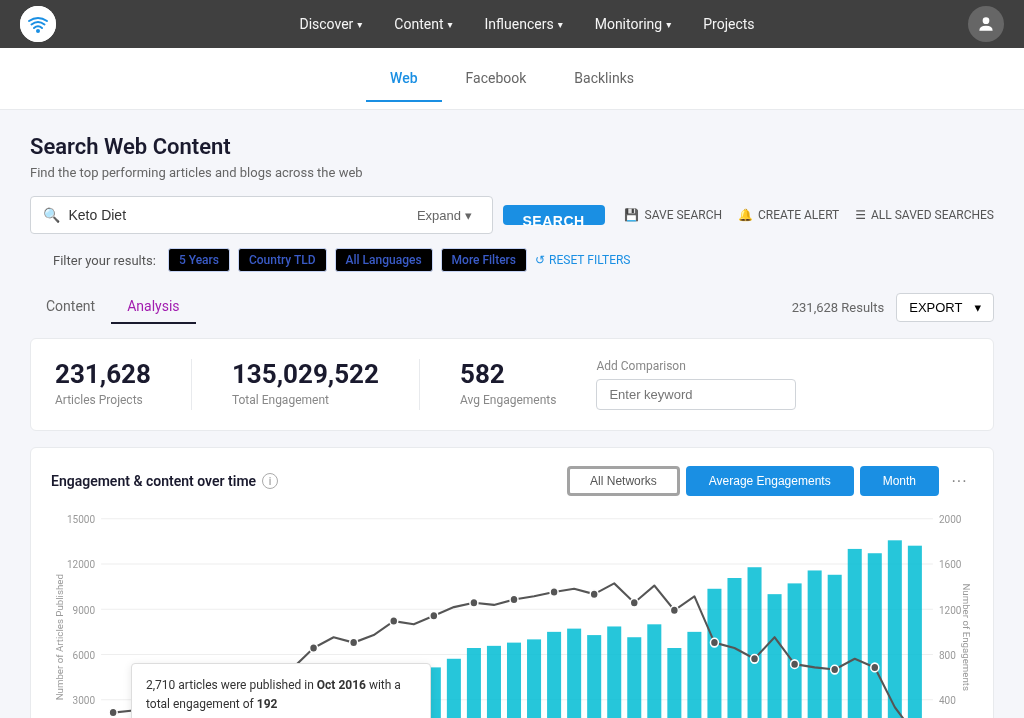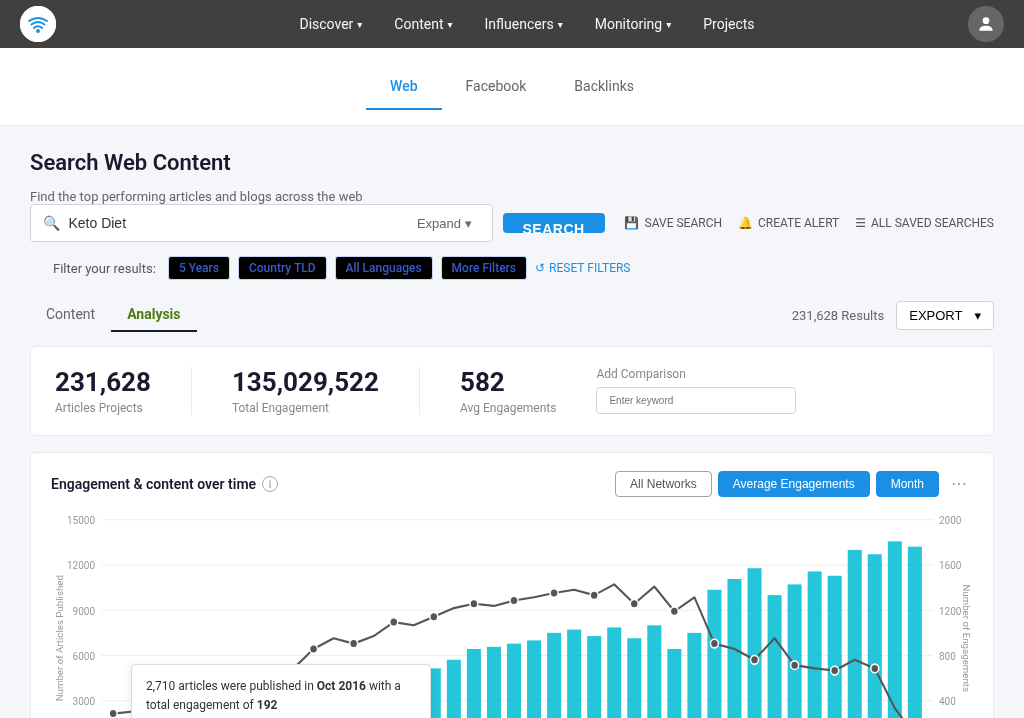--- a/index.html
+++ b/index.html
@@ -56,21 +56,21 @@
       color: white;
       font-size: 18px;
     }
 
     
     .sub-nav {
       background: white;
       display: flex;
       justify-content: center;
       border-bottom: 1px solid #e8eaed;
-      padding: 16px;
+      padding: 8px;
     }
     .sub-nav-item {
       padding: 14px 24px;
       font-size: 14px;
       color: #666;
       cursor: pointer;
       border-bottom: 2px solid transparent;
       margin-bottom: -1px;
     }
     .sub-nav-item.active {
@@ -84,26 +84,26 @@
       padding: 24px 30px;
       max-width: 1024px;
       margin: 0 auto;
       background: #f5f6fa;
     }
 
     .page-title {
       font-size: 22px;
       font-weight: 600;
       color: #1a1a2e;
-      margin-bottom: 14px;
+      margin-bottom: 6px;
     }
     .page-subtitle {
       font-size: 13px;
       color: #666;
-      margin-bottom: 0;
+      margin-bottom: 16px;
     }
 
     
     .search-bar {
       display: flex;
       align-items: center;
       gap: 10px;
       margin-bottom: 14px;
     }
     .search-input-wrap {
@@ -202,23 +202,23 @@
     }
     .tab-group { display: flex; gap: 0; }
     .tab-item {
       padding: 8px 16px;
       font-size: 14px;
       color: #666;
       cursor: pointer;
       border-bottom: 2px solid transparent;
     }
     .tab-item.active {
-      color: #4d7c0f;
+      color: #a21caf;
       border-bottom-color: #1a1a2e;
-      font-weight: 700;
+      font-weight: 400;
     }
     .results-info {
       display: flex;
       align-items: center;
       gap: 12px;
       font-size: 13px;
       color: #666;
     }
     .export-btn {
       background: white;
@@ -255,21 +255,21 @@
       width: 1px;
       background: #e8eaed;
       align-self: stretch;
     }
     .comparison-box { flex: 1; }
     .comparison-label { font-size: 12px; color: #888; margin-bottom: 6px; }
     .comparison-input {
       border: 1px solid #d0d4d9;
       border-radius: 4px;
       padding: 7px 12px;
-      font-size: 10px;
+      font-size: 13px;
       color: #14532d;
       width: 200px;
       outline: none;
     }
 
     
     .chart-card {
       background: white;
       border: 1px solid #e8eaed;
       border-radius: 6px;
@@ -300,24 +300,24 @@
       font-size: 10px;
       color: #aaa;
       cursor: pointer;
     }
     .chart-controls {
       display: flex;
       align-items: center;
       gap: 6px;
     }
     .ctrl-btn {
-      border: 1px solid #a3a3a3;
+      border: 3px solid #a3a3a3;
       background: white;
       border-radius: 4px;
-      padding: 5px 14px;
+      padding: 5px 20px;
       font-size: 12px;
       color: #555;
       cursor: pointer;
     }
     .ctrl-btn.active {
       background: #1a8fe3;
       color: white;
       border-color: #1a8fe3;
     }
     .more-btn {

